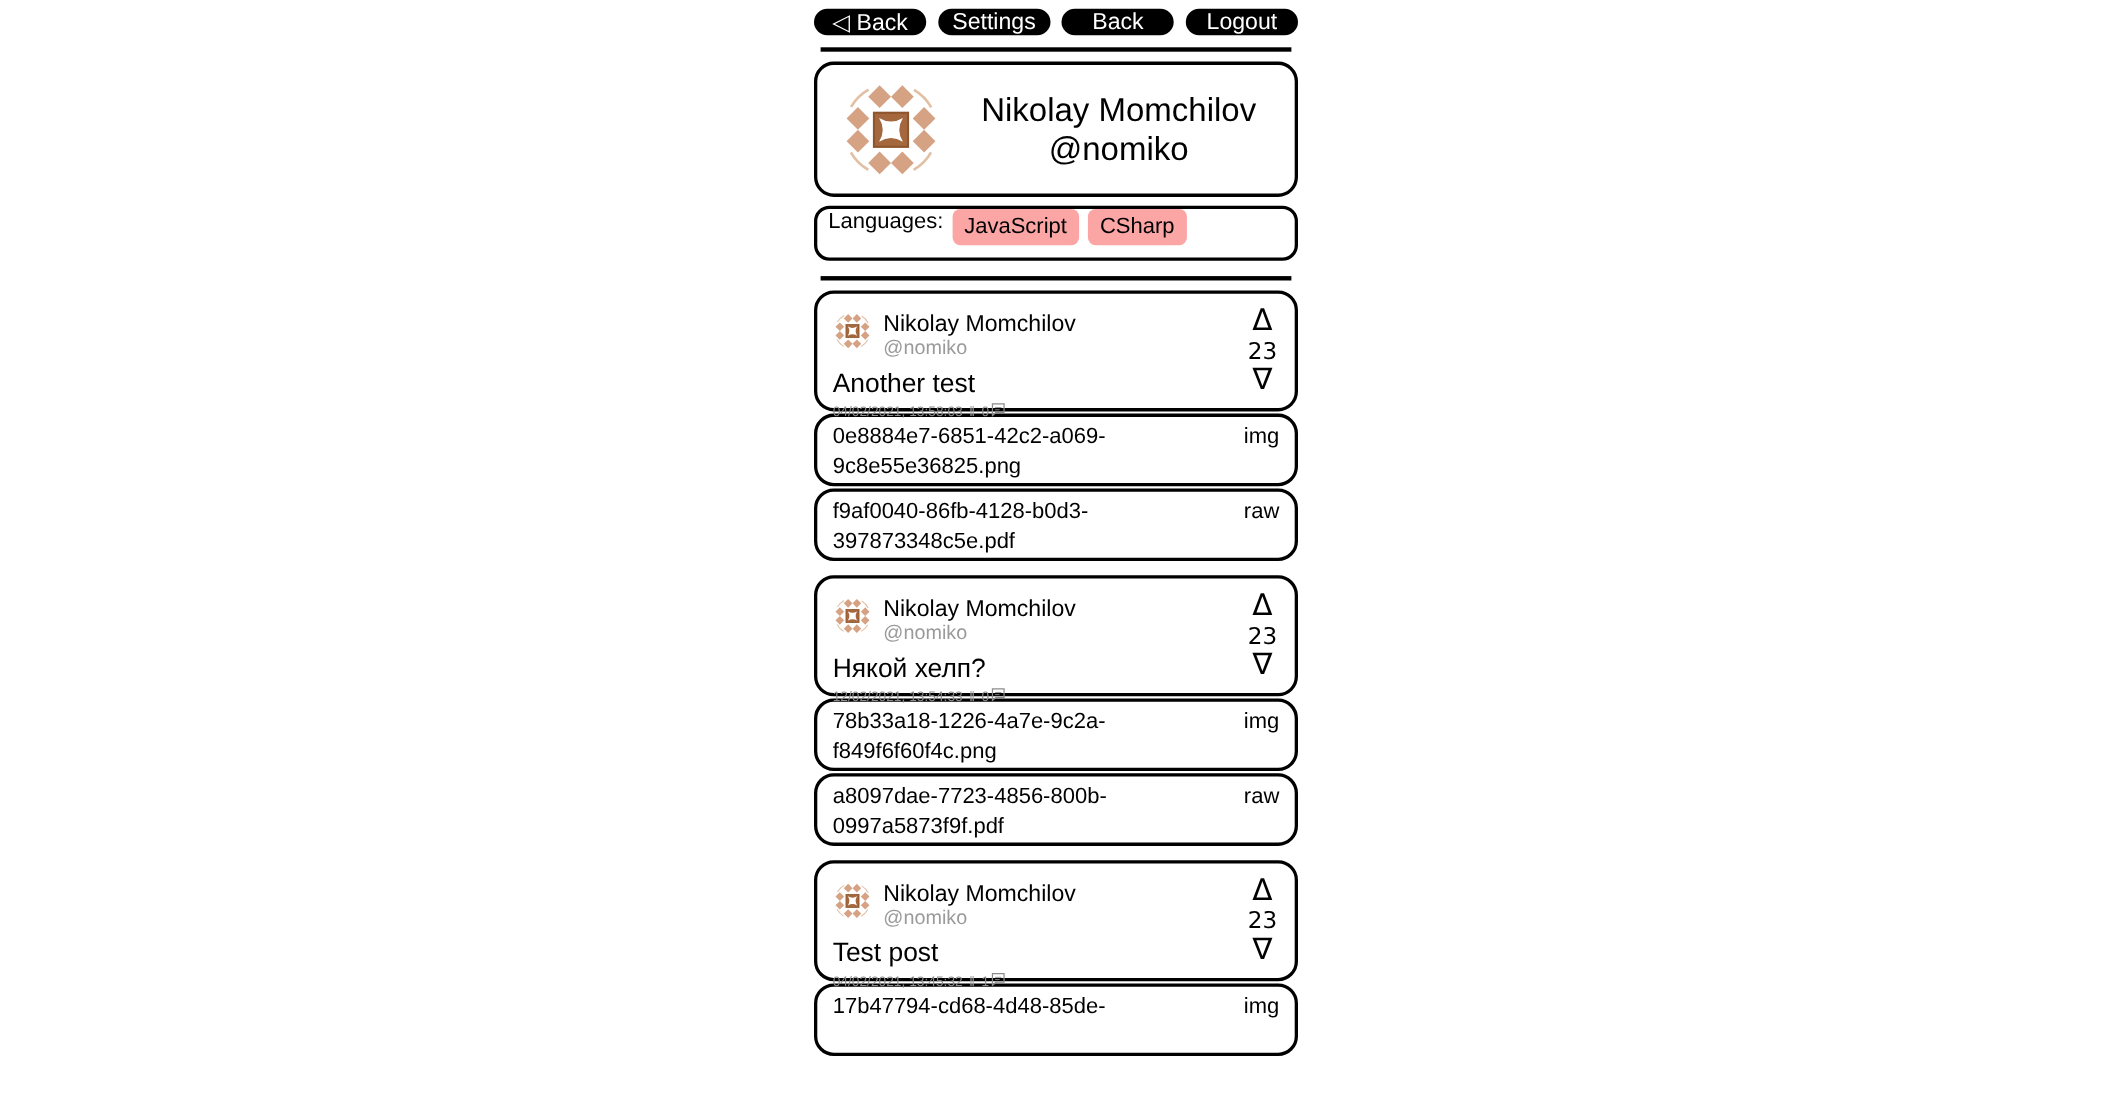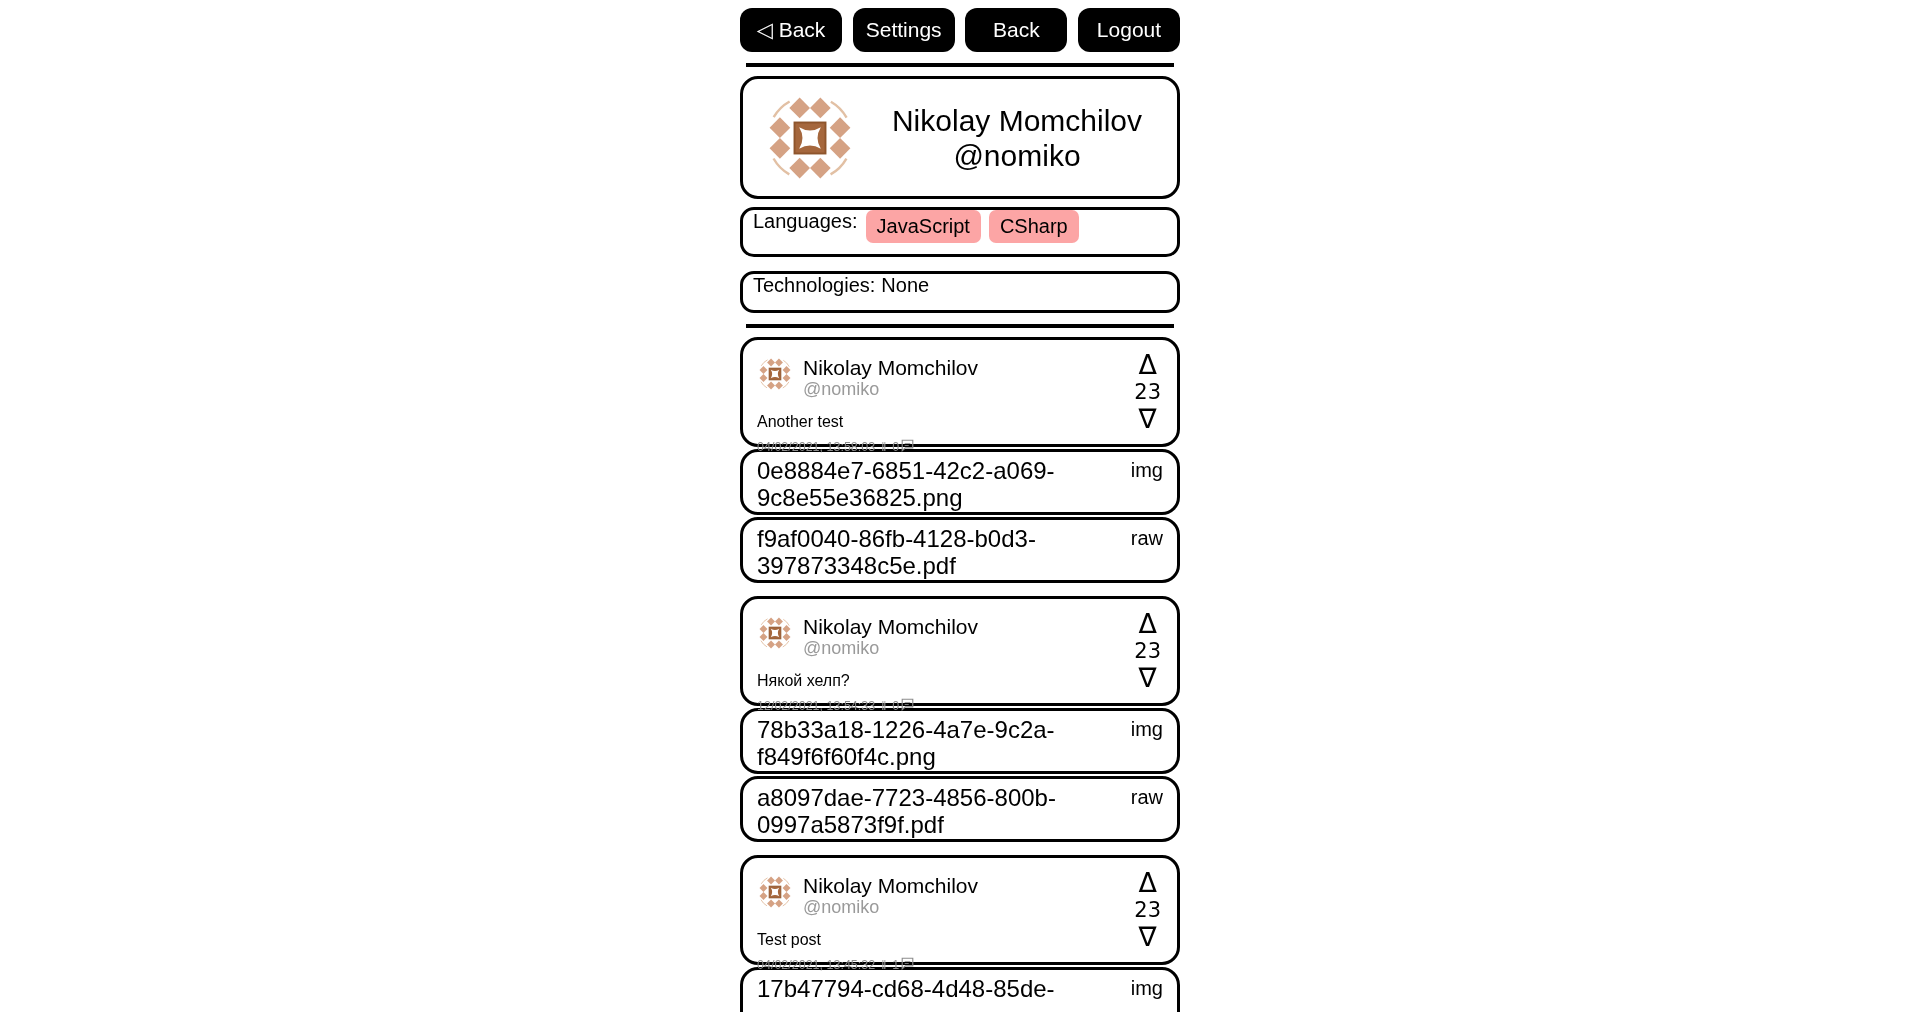--- a/index.html
+++ b/index.html
@@ -7,21 +7,21 @@
   body {
     width:1920px; height:1012px; overflow:hidden;
     font-family:"Liberation Sans","DejaVu Sans",sans-serif;
     color:#000;
   }
   .column { width:440px; margin:0 auto; }
 
   
   .nav-row { display:flex; justify-content:space-between; padding-top:8px; }
   .nav-btn {
-    width:102px; height:44px; background:#000; color:#fff;
+    width:102px; height:24px; background:#000; color:#fff;
     border:none; border-radius:12px; font-size:21px;
     font-family:"Liberation Sans","DejaVu Sans",sans-serif;
     display:flex; align-items:center; justify-content:center; cursor:pointer;
     white-space:nowrap;
   }
 
   hr.rule { margin:11px 6px 9px 6px; border:2px solid #000; height:1px; background:transparent; }
   hr.rule2 { margin:11px 6px 9px 6px; border:2px solid #000; height:1px; background:transparent; }
 
   
@@ -50,40 +50,40 @@
   .post-group { margin-bottom:13px; }
   .post-header {
     position:relative; border:3px solid #000; border-radius:18px;
     height:110px; padding:16px 80px 6px 14px;
   }
   .author-row { display:flex; gap:10px; }
   .avatar-small { width:36px; height:36px; flex:0 0 36px; }
   .avatar-small svg { width:36px; height:36px; display:block; }
   .post-name { font-size:21px; line-height:23px; }
   .post-handle { font-size:18px; line-height:20px; color:#9a9a9a; }
-  .post-title { font-size:16px; margin-top:12px; line-height:21px; }
+  .post-title { font-size:24px; margin-top:12px; line-height:21px; }
   .post-meta {
     margin-top:7px; font-size:12.5px; color:#8c8c8c;
     display:flex; align-items:center; gap:6px; line-height:14px;
   }
   .meta-sep { color:#a7a7a7; }
   .comment-count { display:flex; align-items:center; gap:2px; }
   .votes {
     position:absolute; right:16px; top:50%; transform:translateY(-50%);
     display:flex; flex-direction:column; align-items:center;
     font-family:"DejaVu Sans",sans-serif;
   }
   .vote-arrow { font-size:27px; line-height:28px; cursor:pointer; }
   .vote-count { font-size:21px; line-height:26px; }
 
   .attachment {
     border:3px solid #000; border-radius:18px; height:66px;
     margin-top:2px; padding:5px 14px 0 14px; display:flex; cursor:pointer;
   }
-  .att-name { width:300px; font-size:24px; line-height:27px; word-wrap:break-word; }
+  .att-name { width:300px; font-size:20px; line-height:27px; word-wrap:break-word; }
   .att-type { margin-left:auto; font-size:20px; line-height:27px; }
 </style>
 </head>
 <body>
 
 <div class="column">
 
   <div class="nav-row">
     <button class="nav-btn">◁ Back</button>
     <button class="nav-btn">Settings</button>
@@ -116,24 +116,20 @@
       <div>@nomiko</div>
     </div>
   </div>
 
   <div class="info-card languages">
     <span>Languages:</span>
     <span class="badge">JavaScript</span>
     <span class="badge">CSharp</span>
   </div>
 
-  <div class="info-card technologies">
-    <span>Technologies:</span>
-    <span class="tech-value">None</span>
-  </div>
 
   <hr class="rule2">
 
   <div>
   <div class="post-group">
     <div class="post-header">
       <div class="author-row">
         <span class="avatar-small">
   <svg viewBox="0 0 100 100" xmlns="http://www.w3.org/2000/svg">
     <circle cx="50" cy="50" r="44.5" fill="none" stroke="#e2c0a4" stroke-width="2.6" stroke-dasharray="24 45.9" stroke-dashoffset="-22.9"></circle>

